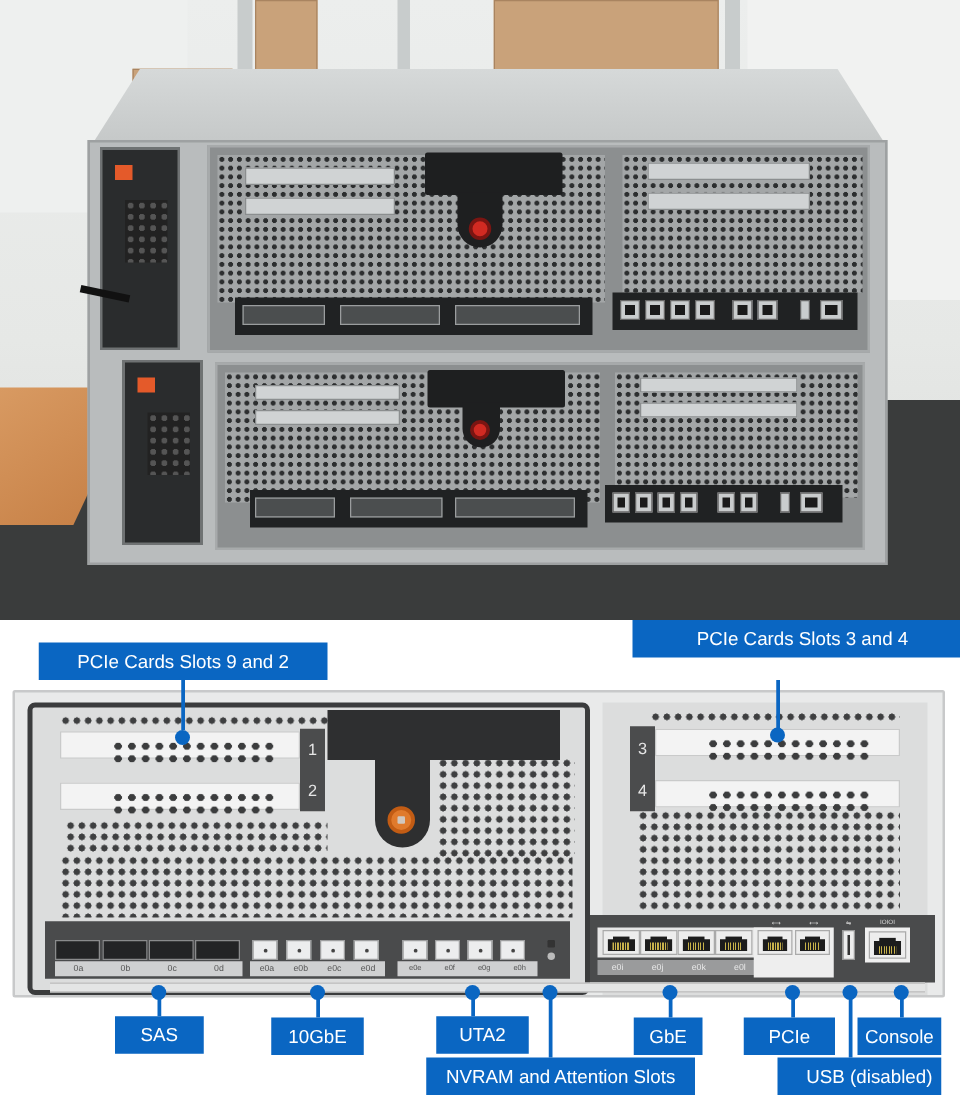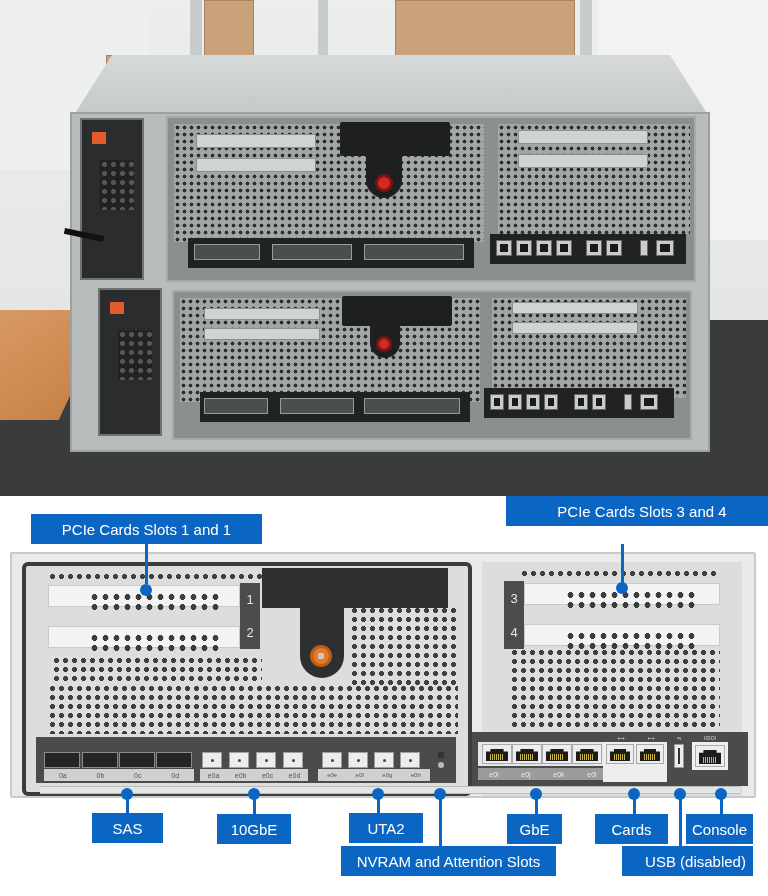--- a/index.html
+++ b/index.html
@@ -254,21 +254,21 @@
 <div class="led-ind" style="left:612px;top:735px;width:18px;color:#ddd;">⟷</div>
 <div class="led-ind" style="left:642px;top:735px;width:18px;color:#ddd;">⟷</div>
 <div class="usb-port" style="left:674px;top:744px;width:10px;height:24px;"></div>
 <div class="led-ind" style="left:672px;top:735px;width:14px;color:#ddd;">⇋</div>
 <div style="position:absolute;left:692px;top:742px;width:36px;height:28px;background:#efefef;"></div>
 <div class="rj45" style="left:695px;top:745px;width:30px;height:22px;"></div>
 <div class="led-ind" style="left:696px;top:735px;width:28px;color:#ddd;">IOIOI</div>
 
 <div style="position:absolute;left:40px;top:786px;width:700px;height:8px;background:#e4e5e5;border-top:1px solid #bbb;border-bottom:1px solid #bbb;"></div>
 
-<div class="callout" style="left:31px;top:514px;width:231px;height:30px;">PCIe Cards Slots 1 and 1</div>
+<div class="callout" style="left:31px;top:514px;width:231px;height:30px;">PCIe Cards Slots 9 and 2</div>
 <div class="leader" style="left:145px;top:544px;height:40px;"></div>
 <div class="dot" style="left:140px;top:584px;"></div>
 
 <div class="callout" style="left:506px;top:496px;width:272px;height:30px;">PCIe Cards Slots 3 and 4</div>
 <div class="leader" style="left:621px;top:544px;height:40px;"></div>
 <div class="dot" style="left:616px;top:582px;"></div>
 
 <div class="callout" style="left:92px;top:813px;width:71px;height:30px;">SAS</div>
 <div class="leader" style="left:126px;top:792px;height:21px;"></div>
 <div class="dot" style="left:121px;top:788px;"></div>
@@ -282,21 +282,21 @@
 <div class="dot" style="left:372px;top:788px;"></div>
 
 <div class="callout" style="left:341px;top:846px;width:215px;height:30px;">NVRAM and Attention  Slots</div>
 <div class="leader" style="left:439px;top:792px;height:54px;"></div>
 <div class="dot" style="left:434px;top:788px;"></div>
 
 <div class="callout" style="left:507px;top:814px;width:55px;height:30px;">GbE</div>
 <div class="leader" style="left:535px;top:792px;height:22px;"></div>
 <div class="dot" style="left:530px;top:788px;"></div>
 
-<div class="callout" style="left:595px;top:814px;width:73px;height:30px;">Cards</div>
+<div class="callout" style="left:595px;top:814px;width:73px;height:30px;">PCIe</div>
 <div class="leader" style="left:633px;top:792px;height:22px;"></div>
 <div class="dot" style="left:628px;top:788px;"></div>
 
 <div class="callout" style="left:686px;top:814px;width:67px;height:30px;">Console</div>
 <div class="leader" style="left:720px;top:792px;height:22px;"></div>
 <div class="dot" style="left:715px;top:788px;"></div>
 
 <div class="callout" style="left:622px;top:846px;width:131px;height:30px;padding-left:16px;">USB (disabled)</div>
 <div class="leader" style="left:679px;top:792px;height:54px;"></div>
 <div class="dot" style="left:674px;top:788px;"></div>

